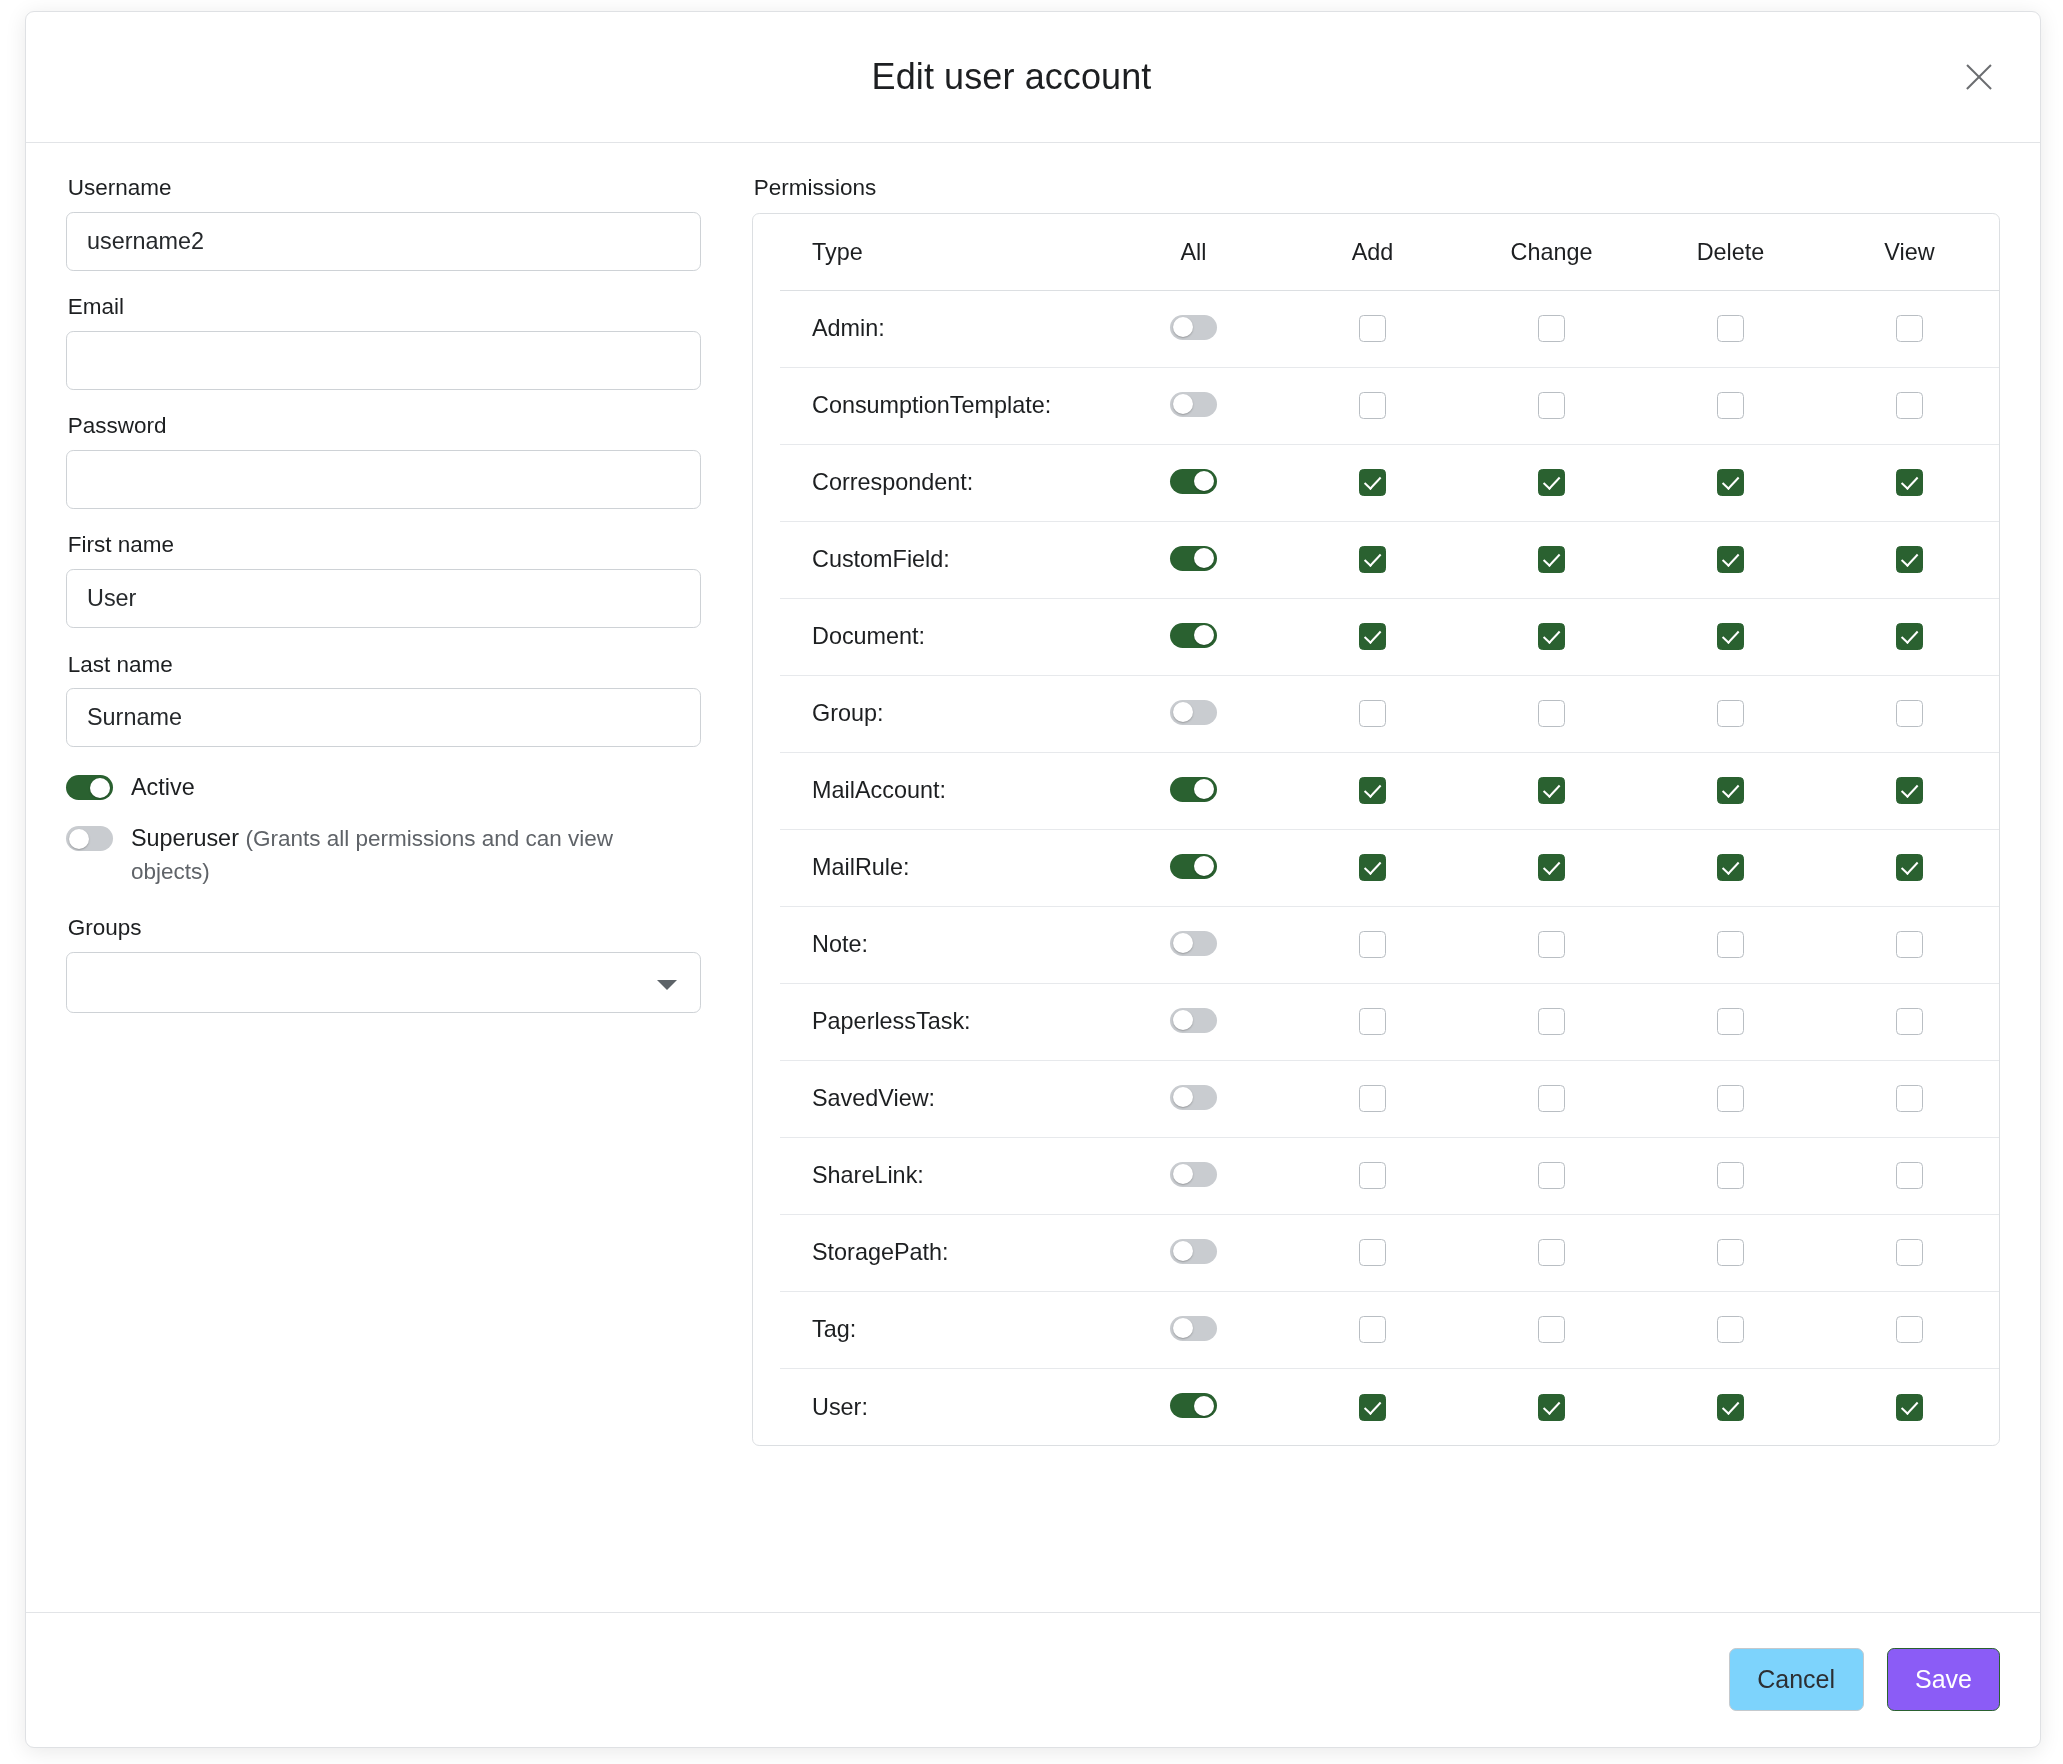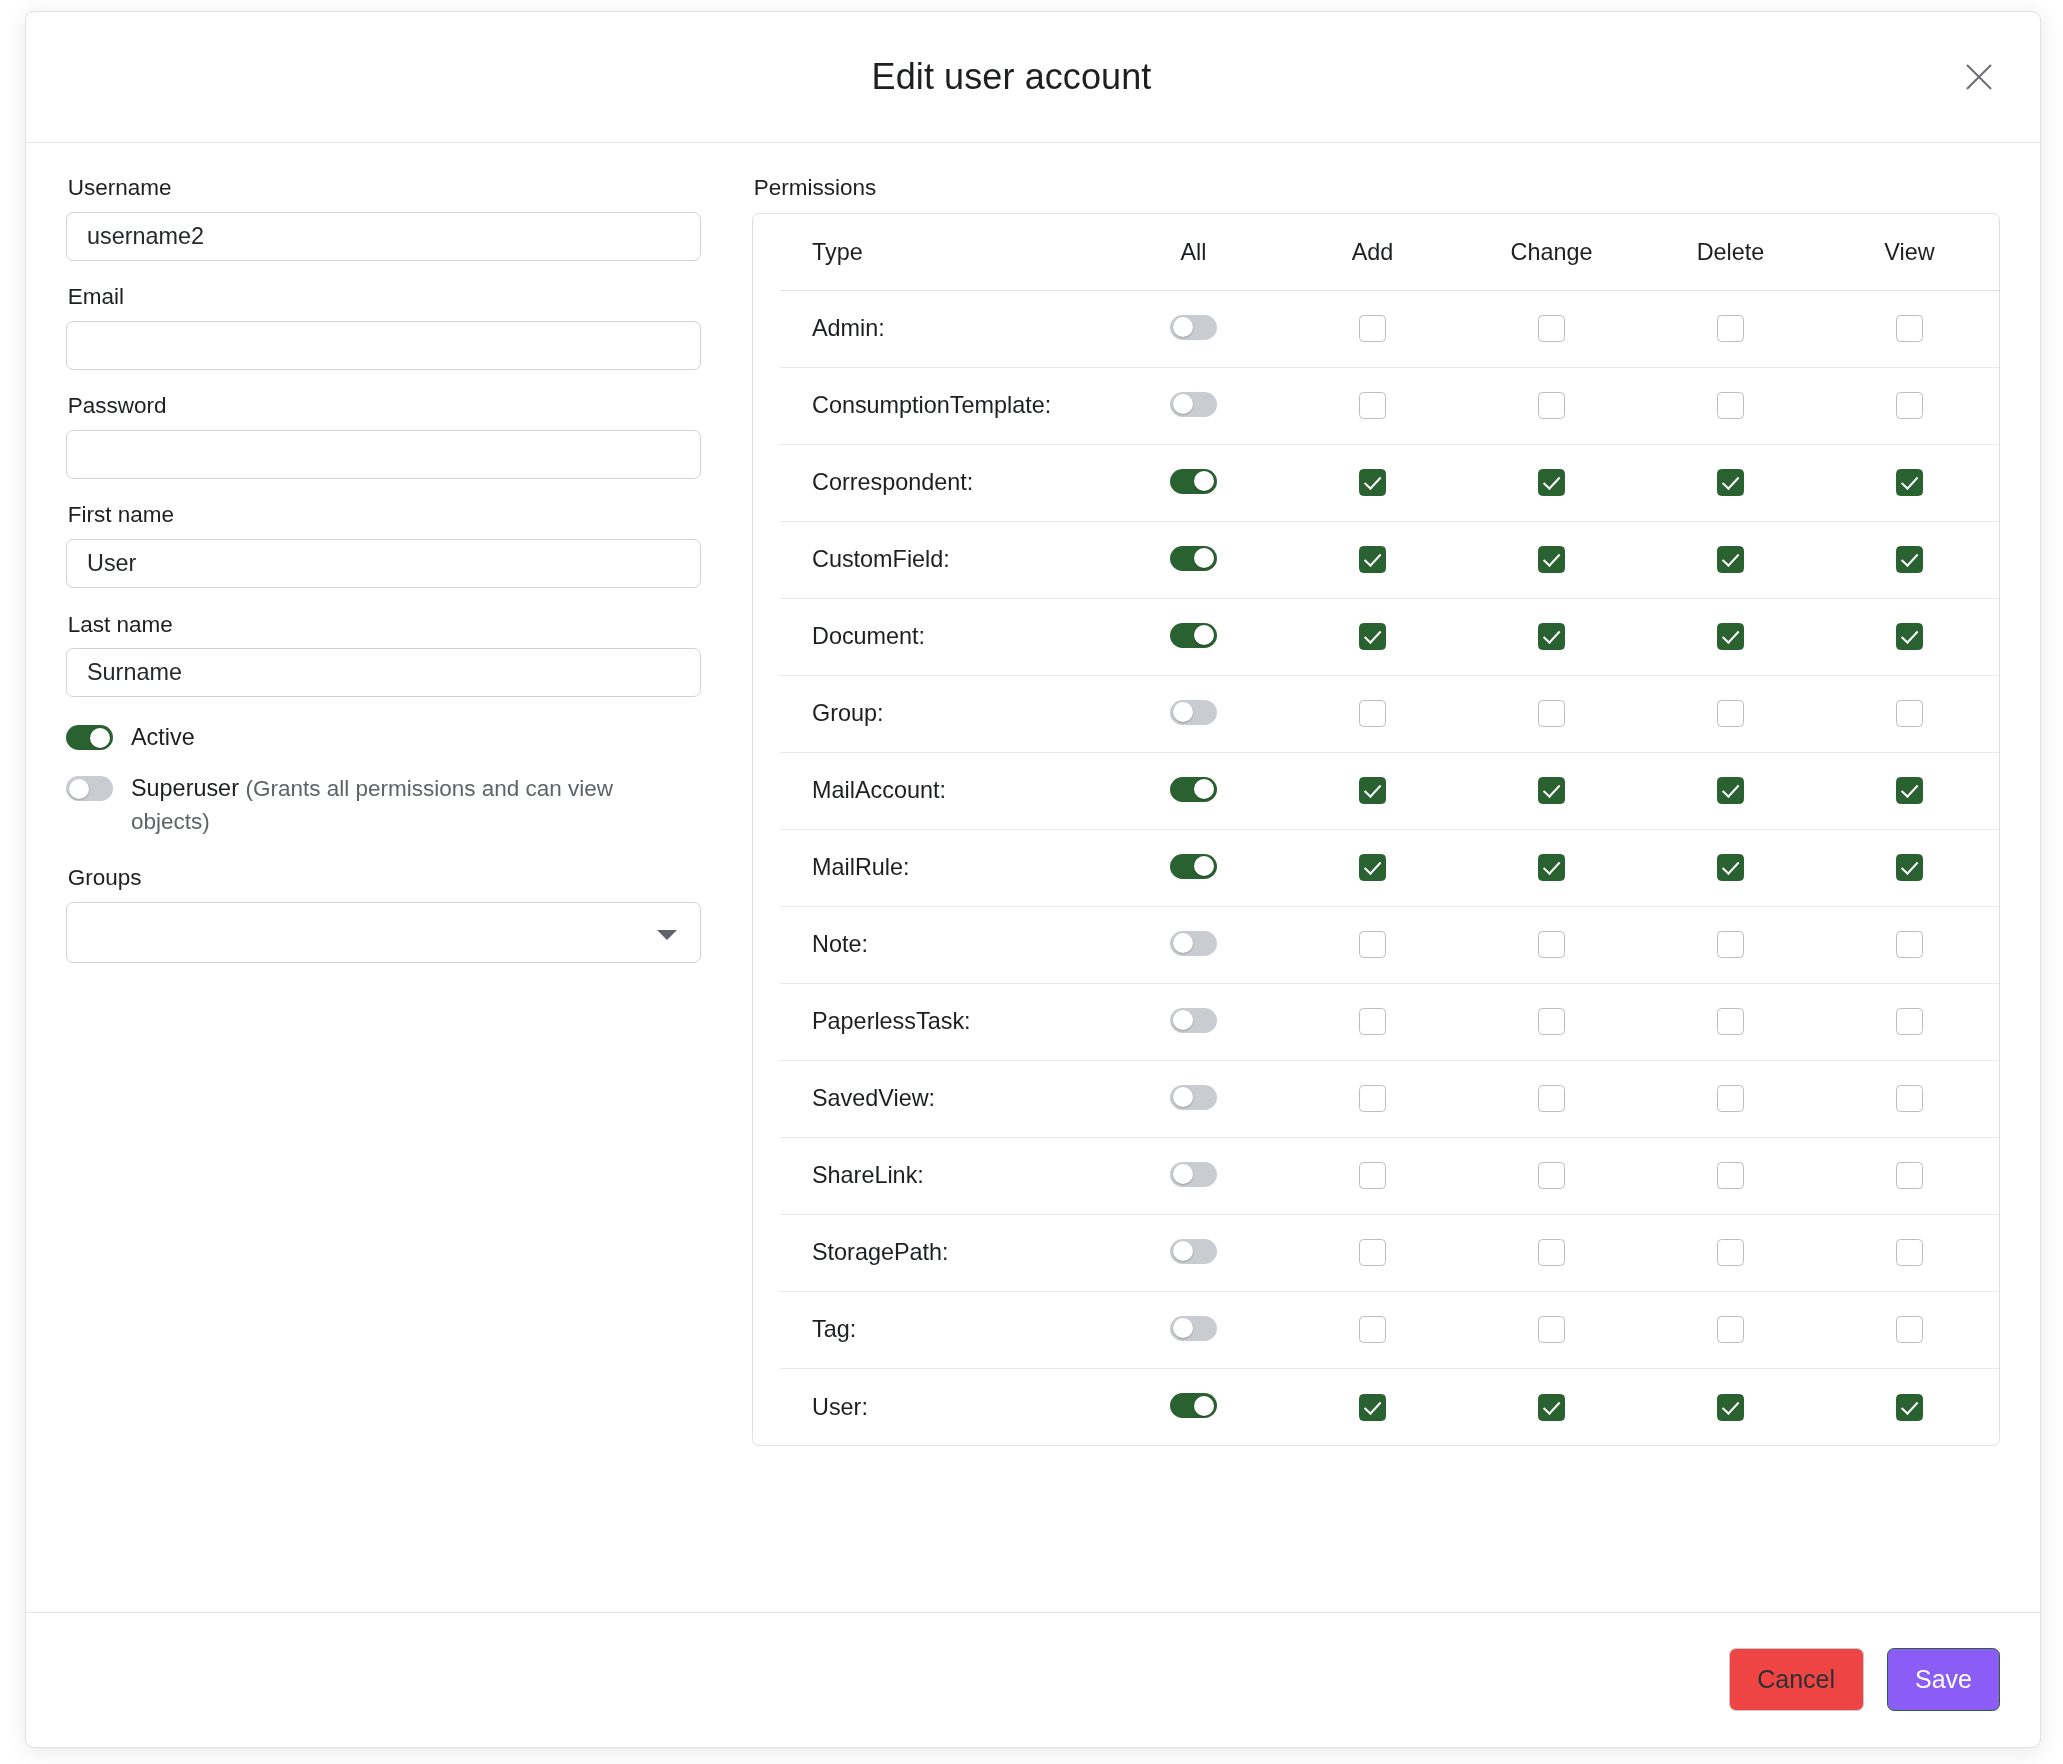--- a/index.html
+++ b/index.html
@@ -88,21 +88,21 @@
 
   .field-label {
     font-size: 22.5px;
     color: #1d1f21;
     margin: 0 0 10.8px 1.8px;
     display: block;
   }
   .field-group { margin-bottom: 23.4px; }
   .text-input {
     width: 635px;
-    height: 49px;
+    height: 59px;
     border: 0.9px solid #ced2d6;
     border-radius: 7.2px;
     font-size: 23.4px;
     color: #26292c;
     padding: 0 20px;
     background: #ffffff;
     font-family: "Liberation Sans", sans-serif;
     outline: none;
   }
   .text-input::placeholder { color: #9aa0a6; }
@@ -244,21 +244,21 @@
   }
   .btn {
     font-size: 25px;
     border-radius: 7.2px;
     padding: 0 27px;
     height: 63px;
     cursor: pointer;
     font-family: "Liberation Sans", sans-serif;
   }
   .btn-cancel {
-    background: #ef4444;
+    background: #7dd3fc;
     border: 0.9px solid #c5c9cd;
     color: #2c2f33;
     min-width: 135px;
   }
   .btn-save {
     background: #8b5cf6;
     border: 0.9px solid #2a6130;
     color: #ffffff;
     min-width: 108px;
   }

